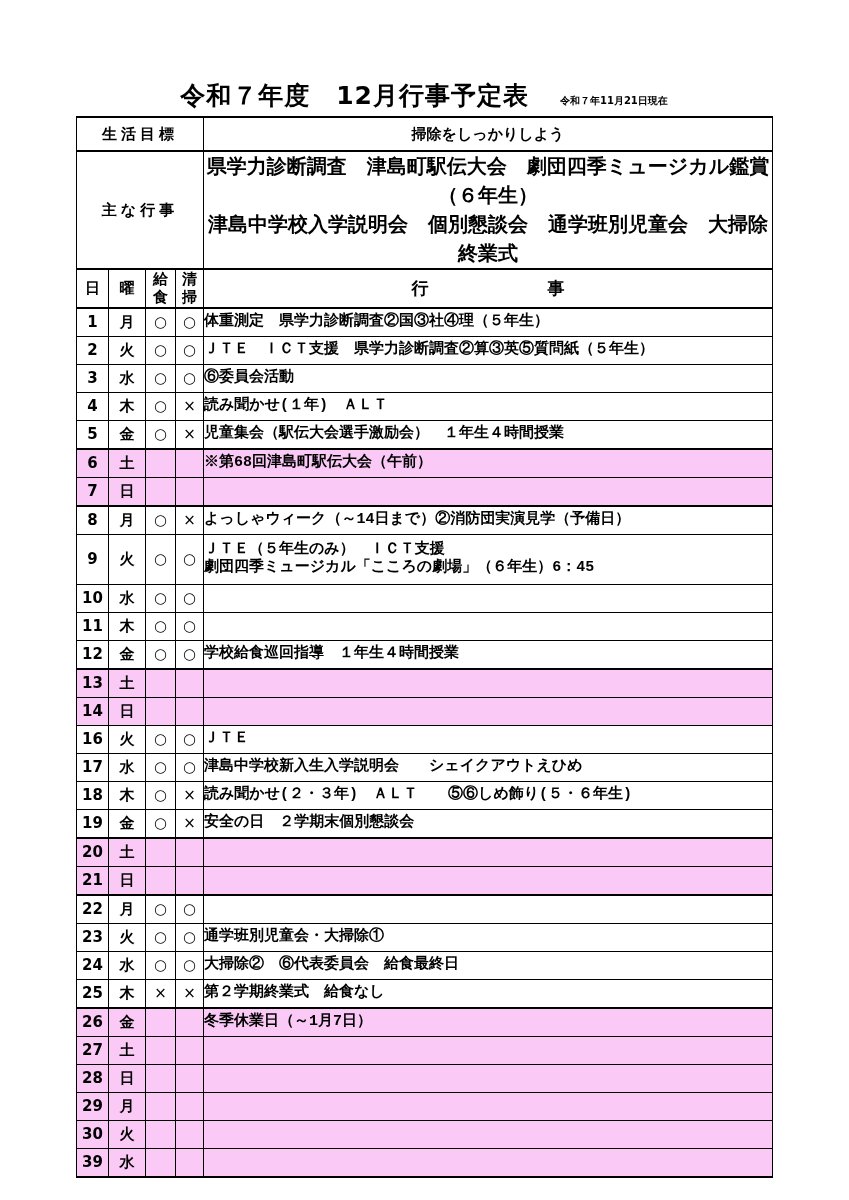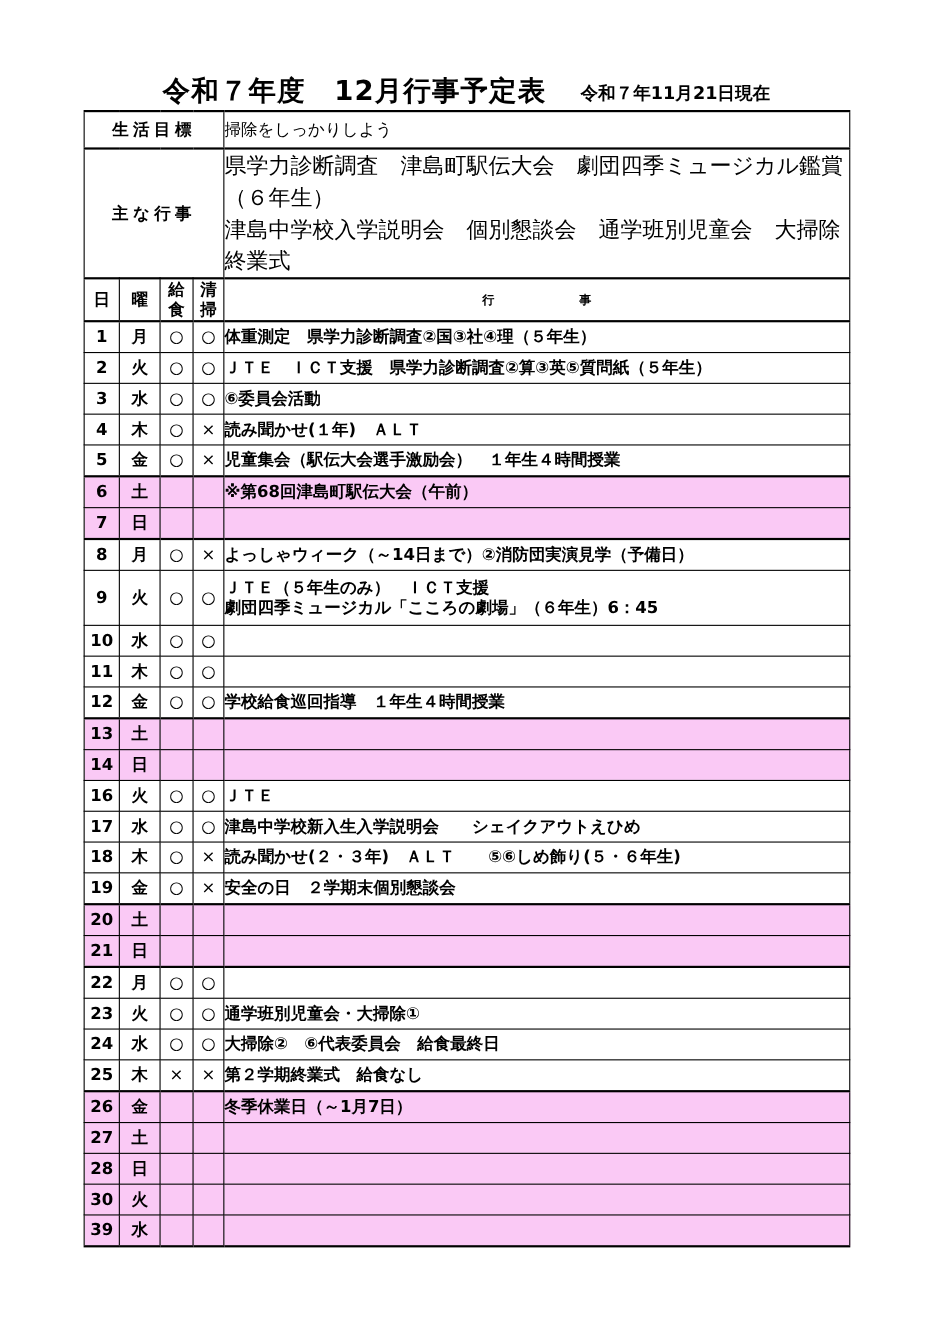--- a/index.html
+++ b/index.html
@@ -13,48 +13,48 @@
     font-family: "DejaVu Sans", "Liberation Sans", sans-serif;
     color: #000000;
     position: relative;
     overflow: hidden;
   }
 
   
   .title-band {
     position: absolute;
     left: 76px;
-    top: 59px;
+    top: 72px;
     width: 696px;
     height: 36px;
     display: flex;
     align-items: flex-end;
     justify-content: center;
   }
   .doc-title {
     font-size: 25px;
     font-weight: bold;
     letter-spacing: 1px;
     line-height: 1;
     white-space: pre;
   }
   .doc-asof {
-    font-size: 16px;
+    font-size: 10px;
     font-weight: bold;
     line-height: 1;
     margin-left: 31px;
     margin-bottom: 2px;
     white-space: pre;
   }
 
   
   .sheet {
     position: absolute;
     left: 76px;
-    top: 100px;
+    top: 116px;
     width: 696px;
     border-collapse: collapse;
     table-layout: fixed;
   }
   .sheet td {
     border: 1px solid #000000;
     padding: 0;
     vertical-align: middle;
     font-size: 15px;
     line-height: 1.22;
@@ -67,51 +67,53 @@
     text-align: center;
     font-weight: bold;
     font-size: 19px;
     letter-spacing: 4px;
     white-space: pre;
   }
   .val {
     padding-left: 5px;
     font-size: 17px;
     white-space: pre-line;
-    font-weight: normal;
+    font-weight: bold;
+    text-align: center;
   }
   .goal-row td { height: 32px; }
   .events-row td { height: 48px; }
   .events-row .val { font-size: 20px; line-height: 1.45; }
 
   
   .colhead td {
     height: 27px;
     text-align: center;
     font-weight: bold;
     font-size: 15px;
   }
   .colhead .small { font-size: 15px; letter-spacing: 0; }
-  .colhead .gyouji { font-size: 11px; letter-spacing: 0; }
+  .colhead .gyouji { font-size: 17px; letter-spacing: 0; }
 
   
   .day-row td { height: 27px; }
   .day-row.two td { height: 49px; }
   .c-day, .c-dow, .c-lunch, .c-clean {
     text-align: center;
     font-weight: bold;
     font-size: 16px;
   }
   .c-lunch, .c-clean { font-weight: normal; font-size: 15px; }
   .c-evt {
     padding-left: 5px;
     font-size: 16px;
     font-weight: bold;
     white-space: pre-line;
     line-height: 1.35;
+    font-family: Liberation Mono, monospace;
   }
   .pink { background: #fac9f5; }
 
   
   col.w-day   { width: 32px; }
   col.w-dow   { width: 37px; }
   col.w-lunch { width: 30px; }
   col.w-clean { width: 28px; }
   col.w-evt   { width: 569px; }
 </style>
@@ -332,20 +334,27 @@
         <td class="c-evt pink"></td>
       </tr>
       <tr class="day-row">
         <td class="c-day pink">28</td>
         <td class="c-dow pink">日</td>
         <td class="c-lunch pink"></td>
         <td class="c-clean pink"></td>
         <td class="c-evt pink"></td>
       </tr>
       <tr class="day-row">
+        <td class="c-day pink">29</td>
+        <td class="c-dow pink">月</td>
+        <td class="c-lunch pink"></td>
+        <td class="c-clean pink"></td>
+        <td class="c-evt pink"></td>
+      </tr>
+      <tr class="day-row">
         <td class="c-day pink">30</td>
         <td class="c-dow pink">火</td>
         <td class="c-lunch pink"></td>
         <td class="c-clean pink"></td>
         <td class="c-evt pink"></td>
       </tr>
       <tr class="day-row">
         <td class="c-day pink thick-b">39</td>
         <td class="c-dow pink thick-b">水</td>
         <td class="c-lunch pink thick-b"></td>

